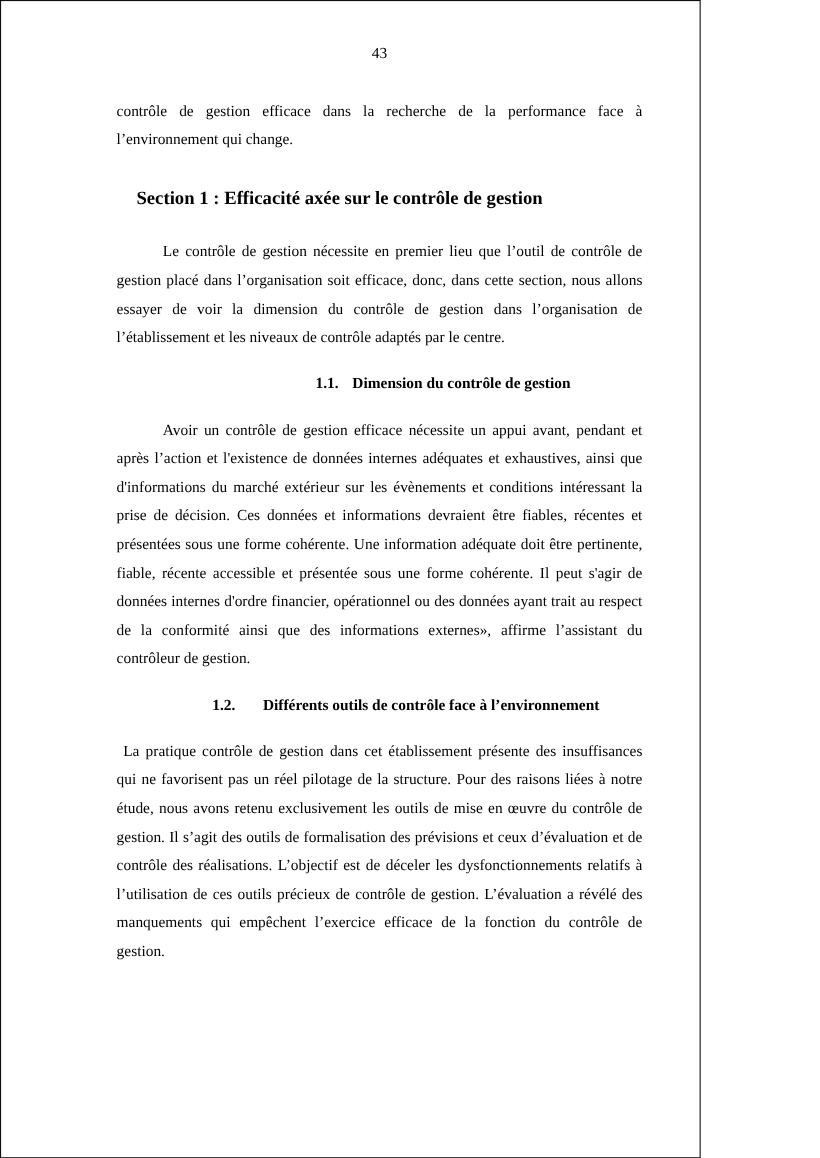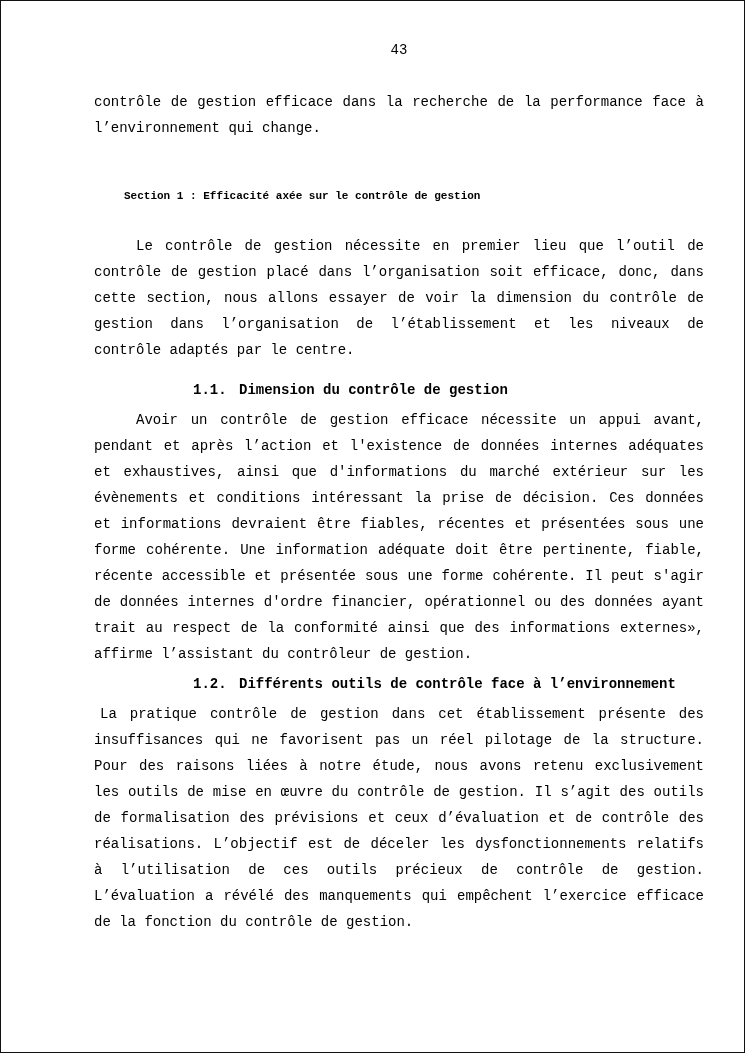--- a/index.html
+++ b/index.html
@@ -2,63 +2,63 @@
 <html><head>
 <meta charset="utf-8">
 <style>
   html, body {
     margin: 0;
     padding: 0;
     background: #ffffff;
   }
   .page {
     position: relative;
-    width: 745px;
+    width: 637px;
     height: 1053px;
     box-sizing: border-box;
     background: #ffffff;
     border: 1px solid #111111;
-    font-family: Liberation Mono, monospace;
+    font-family: Liberation Serif, serif;
     color: #000000;
     font-size: 14px;
     line-height: 26px;
     padding: 36px 36px 40px 89px;
     overflow: hidden;
   }
   .page-number {
     text-align: center;
     margin-bottom: 26px;
   }
   p {
-    margin: 4px;
+    margin: 16px;
     text-align: justify;
   }
   .indent {
     text-indent: 42px;
   }
   .small-indent {
     text-indent: 6px;
   }
   .section-heading {
     font-weight: bold;
-    font-size: 11px;
+    font-size: 17px;
     line-height: 26px;
-    margin: 42px 0 24px 34px;
+    margin: 26px 0 24px 34px;
     text-align: left;
   }
   .subheading {
     font-weight: bold;
     margin-left: 103px;
     text-align: left;
   }
   .subheading .num {
     display: inline-block;
     width: 46px;
   }
-  .mt-sub1 { margin-top: 14px; }
+  .mt-sub1 { margin-top: 14px; text-align: center; }
   .mt-sub2 { }
 </style>
 </head>
 <body>
 
 <div class="page">
 
   <div class="page-number">43</div>
 
   <p class="para">contrôle de gestion efficace dans la recherche de la performance face à l’environnement qui change.</p>

